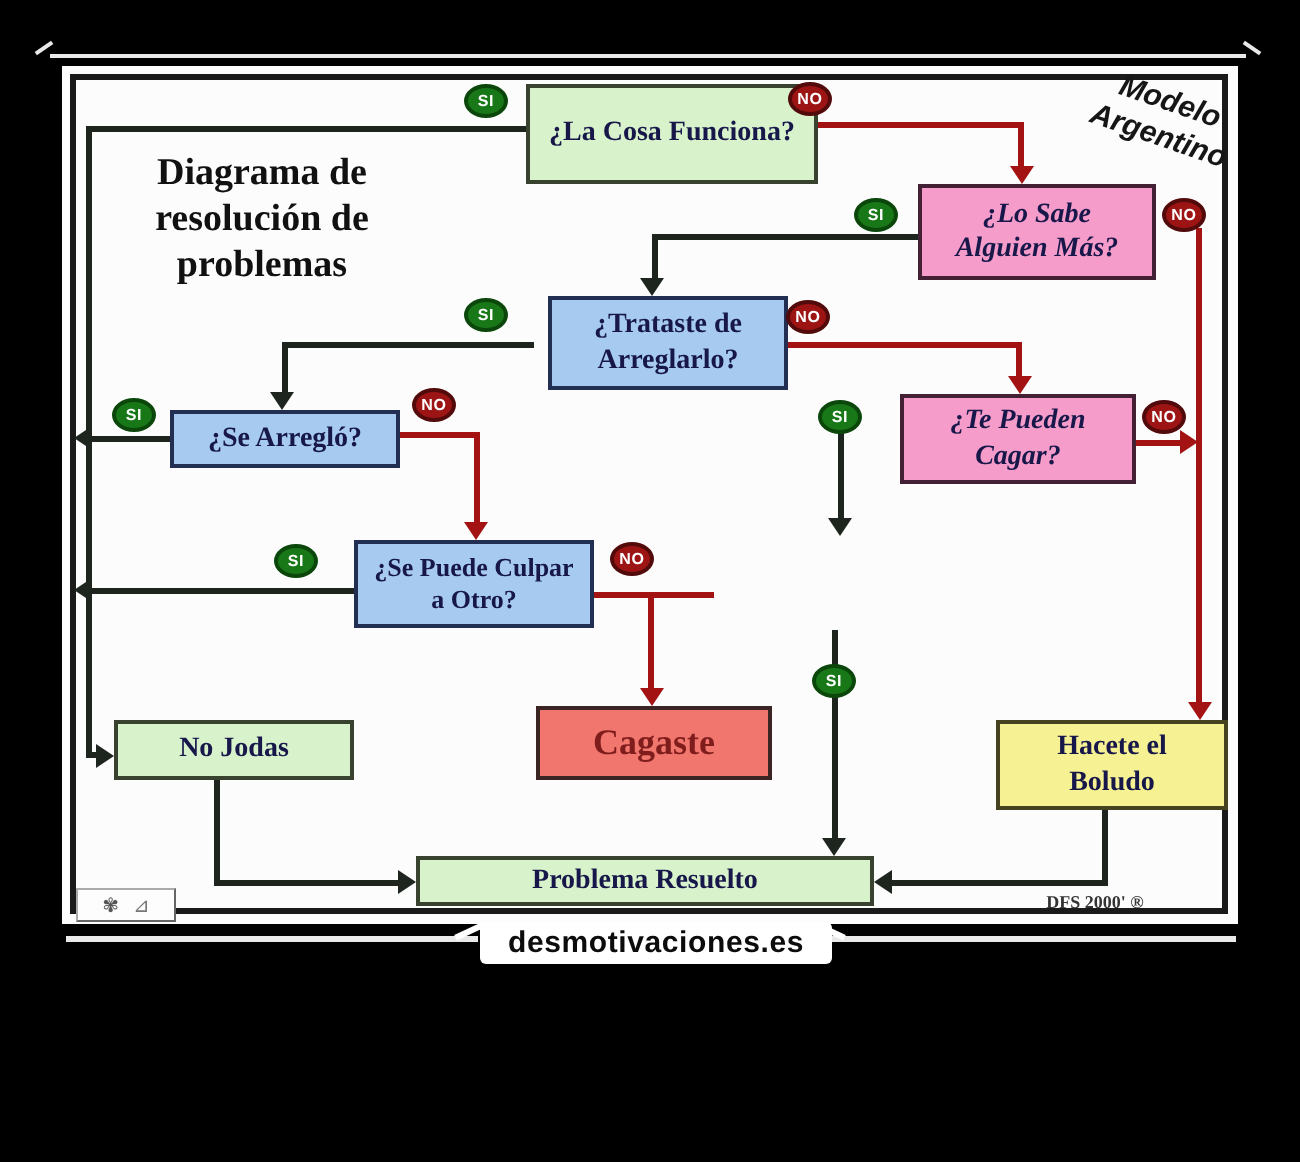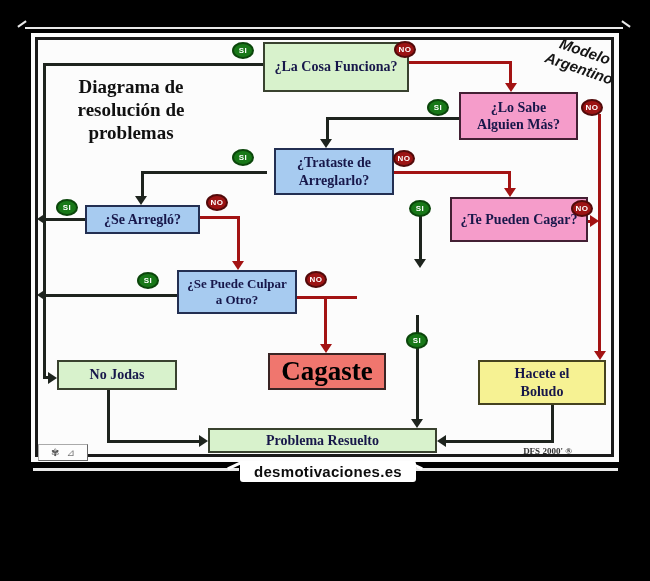--- a/index.html
+++ b/index.html
@@ -12,22 +12,22 @@
   .photo{position:absolute;left:31px;top:33px;width:588px;height:429px;background:#fcfcfc;}
   .chart-border{position:absolute;left:35px;top:37px;width:579px;height:420px;
                 border:3px solid #1a1a1a;box-sizing:border-box;}
   
   .node{position:absolute;border:2px solid #2a2a2a;box-sizing:border-box;
         display:flex;align-items:center;justify-content:center;text-align:center;
         font-family:"Liberation Serif",serif;font-weight:bold;color:#17174a;
         font-size:14px;line-height:1.22;padding:1px 8px;}
   .green {background:#d8f2cc;border-color:#39422f;}
   .blue  {background:#a7cbf0;border-color:#232f52;}
-  .pink  {background:#f59cca;border-color:#432034;}
-  .redbox{background:#f0766e;border-color:#3a2424;font-size:27px;color:#000000;}
+  .pink  {background:#f59cca;border-color:#432034;font-style:italic;}
+  .redbox{background:#f0766e;border-color:#3a2424;font-size:18px;color:#7f1d1d;}
   .yellow{background:#f6f293;border-color:#45431f;padding:1px 16px;}
   
   .badge{position:absolute;width:18px;height:13px;border-radius:50%;
          display:flex;align-items:center;justify-content:center;color:#fff;
          font:bold 8px "Liberation Sans",sans-serif;letter-spacing:.4px;}
   .si{background:#187818;border:2px solid #0b460b;}
   .no{background:#9c1414;border:2px solid #520a0a;}
   
   .ln{position:absolute;background:#1e241e;}
   .ln.red{background:#a31313;}
@@ -135,25 +135,25 @@
 
   <div class="ln red" style="left:568px;top:220px;width:24px;height:3px;"></div>
   <div class="ah ah-r red" style="left:590px;top:215px;"></div>
   <div class="ln red" style="left:598px;top:114px;width:3px;height:240px;"></div>
   <div class="ah ah-d red" style="left:594px;top:351px;"></div>
 
   <div class="node green" style="left:263px;top:42px;width:146px;height:50px;">¿La Cosa Funciona?</div>
   <div class="node pink" style="left:459px;top:92px;width:119px;height:48px;">¿Lo Sabe Alguien Más?</div>
   <div class="node blue" style="left:274px;top:148px;width:120px;height:47px;">¿Trataste de Arreglarlo?</div>
   <div class="node blue" style="left:85px;top:205px;width:115px;height:29px;">¿Se Arregló?</div>
-  <div class="node pink" style="left:450px;top:197px;width:138px;height:45px;">¿Te Pueden Cagar?</div>
+  <div class="node pink" style="left:450px;top:197px;width:118px;height:45px;">¿Te Pueden Cagar?</div>
   <div class="node blue" style="left:177px;top:270px;width:120px;height:44px;font-size:13px;">¿Se Puede Culpar a Otro?</div>
   <div class="node green" style="left:57px;top:360px;width:120px;height:30px;">No Jodas</div>
   <div class="node redbox" style="left:268px;top:353px;width:118px;height:37px;">Cagaste</div>
-  <div class="node yellow" style="left:478px;top:360px;width:128px;height:45px;">Hacete el Boludo</div>
+  <div class="node yellow" style="left:498px;top:360px;width:116px;height:45px;">Hacete el Boludo</div>
   <div class="node green" style="left:208px;top:428px;width:229px;height:25px;">Problema Resuelto</div>
 
   <div class="badge si" style="left:232px;top:42px;">SI</div>
   <div class="badge no" style="left:394px;top:41px;">NO</div>
   <div class="badge si" style="left:427px;top:99px;">SI</div>
   <div class="badge no" style="left:581px;top:99px;">NO</div>
   <div class="badge si" style="left:232px;top:149px;">SI</div>
   <div class="badge no" style="left:393px;top:150px;">NO</div>
   <div class="badge si" style="left:56px;top:199px;">SI</div>
   <div class="badge no" style="left:206px;top:194px;">NO</div>

